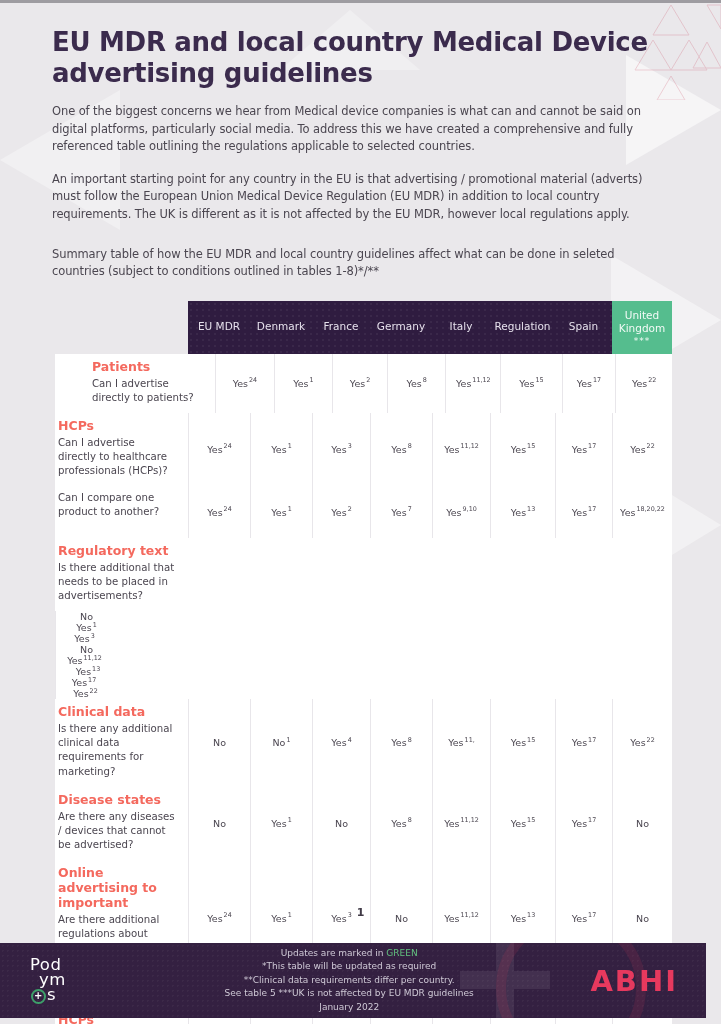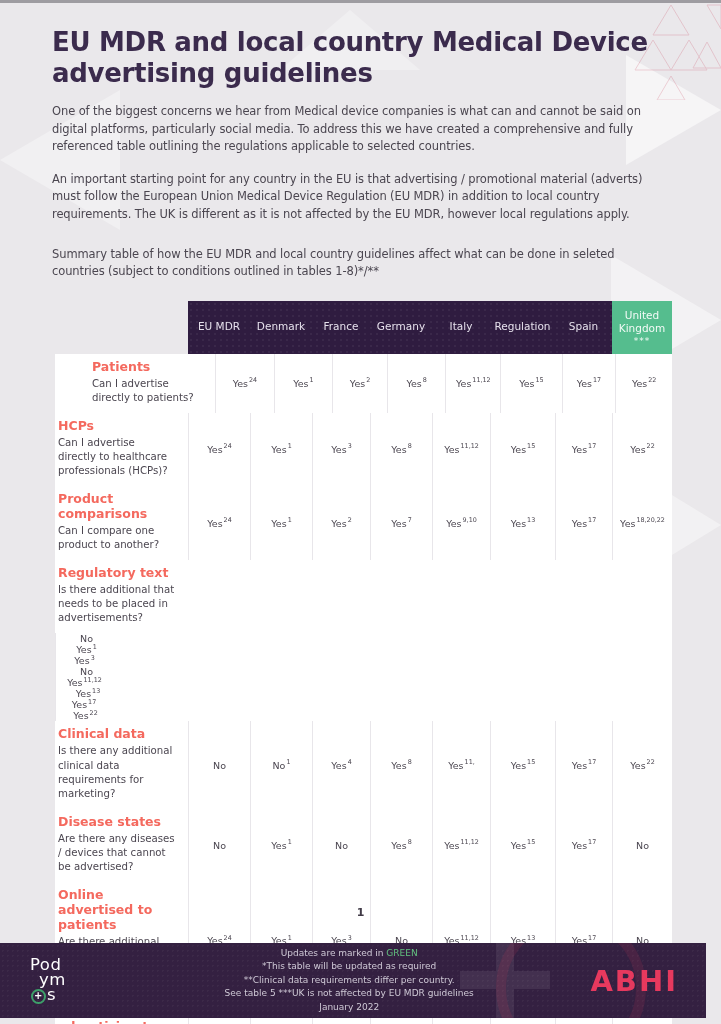--- a/index.html
+++ b/index.html
@@ -208,21 +208,20 @@
               <span>Yes</span>
               <sup>17</sup>
             </div>
             <div class="td data-cell" style="width: 60px;">
               <span>Yes</span>
               <sup>22</sup>
             </div>
           </div>
           <div class="tr" style="min-height: 52px;">
             <div class="td label-cell" style="width: 133px;">
-              <div class="row-category">Product comparisons</div>
               <div class="row-question">Can I compare one product to another?</div>
             </div>
             <div class="td data-cell" style="width: 62px;">
               <span>Yes</span>
               <sup>24</sup>
             </div>
             <div class="td data-cell" style="width: 62px;">
               <span>Yes</span>
               <sup>1</sup>
             </div>
@@ -354,21 +353,21 @@
             <div class="td data-cell" style="width: 57px;">
               <span>Yes</span>
               <sup>17</sup>
             </div>
             <div class="td data-cell" style="width: 60px;">
               <span>No</span>
             </div>
           </div>
           <div class="tr" style="min-height: 86px;">
             <div class="td label-cell" style="width: 133px;">
-              <div class="row-category">Online advertised to patients</div>
+              <div class="row-category">Online advertising to important</div>
               <div class="row-question">Are there additional regulations about advertising to patients online?</div>
             </div>
             <div class="td data-cell" style="width: 62px;">
               <span>Yes</span>
               <sup>24</sup>
             </div>
             <div class="td data-cell" style="width: 62px;">
               <span>Yes</span>
               <sup>1</sup>
             </div>

